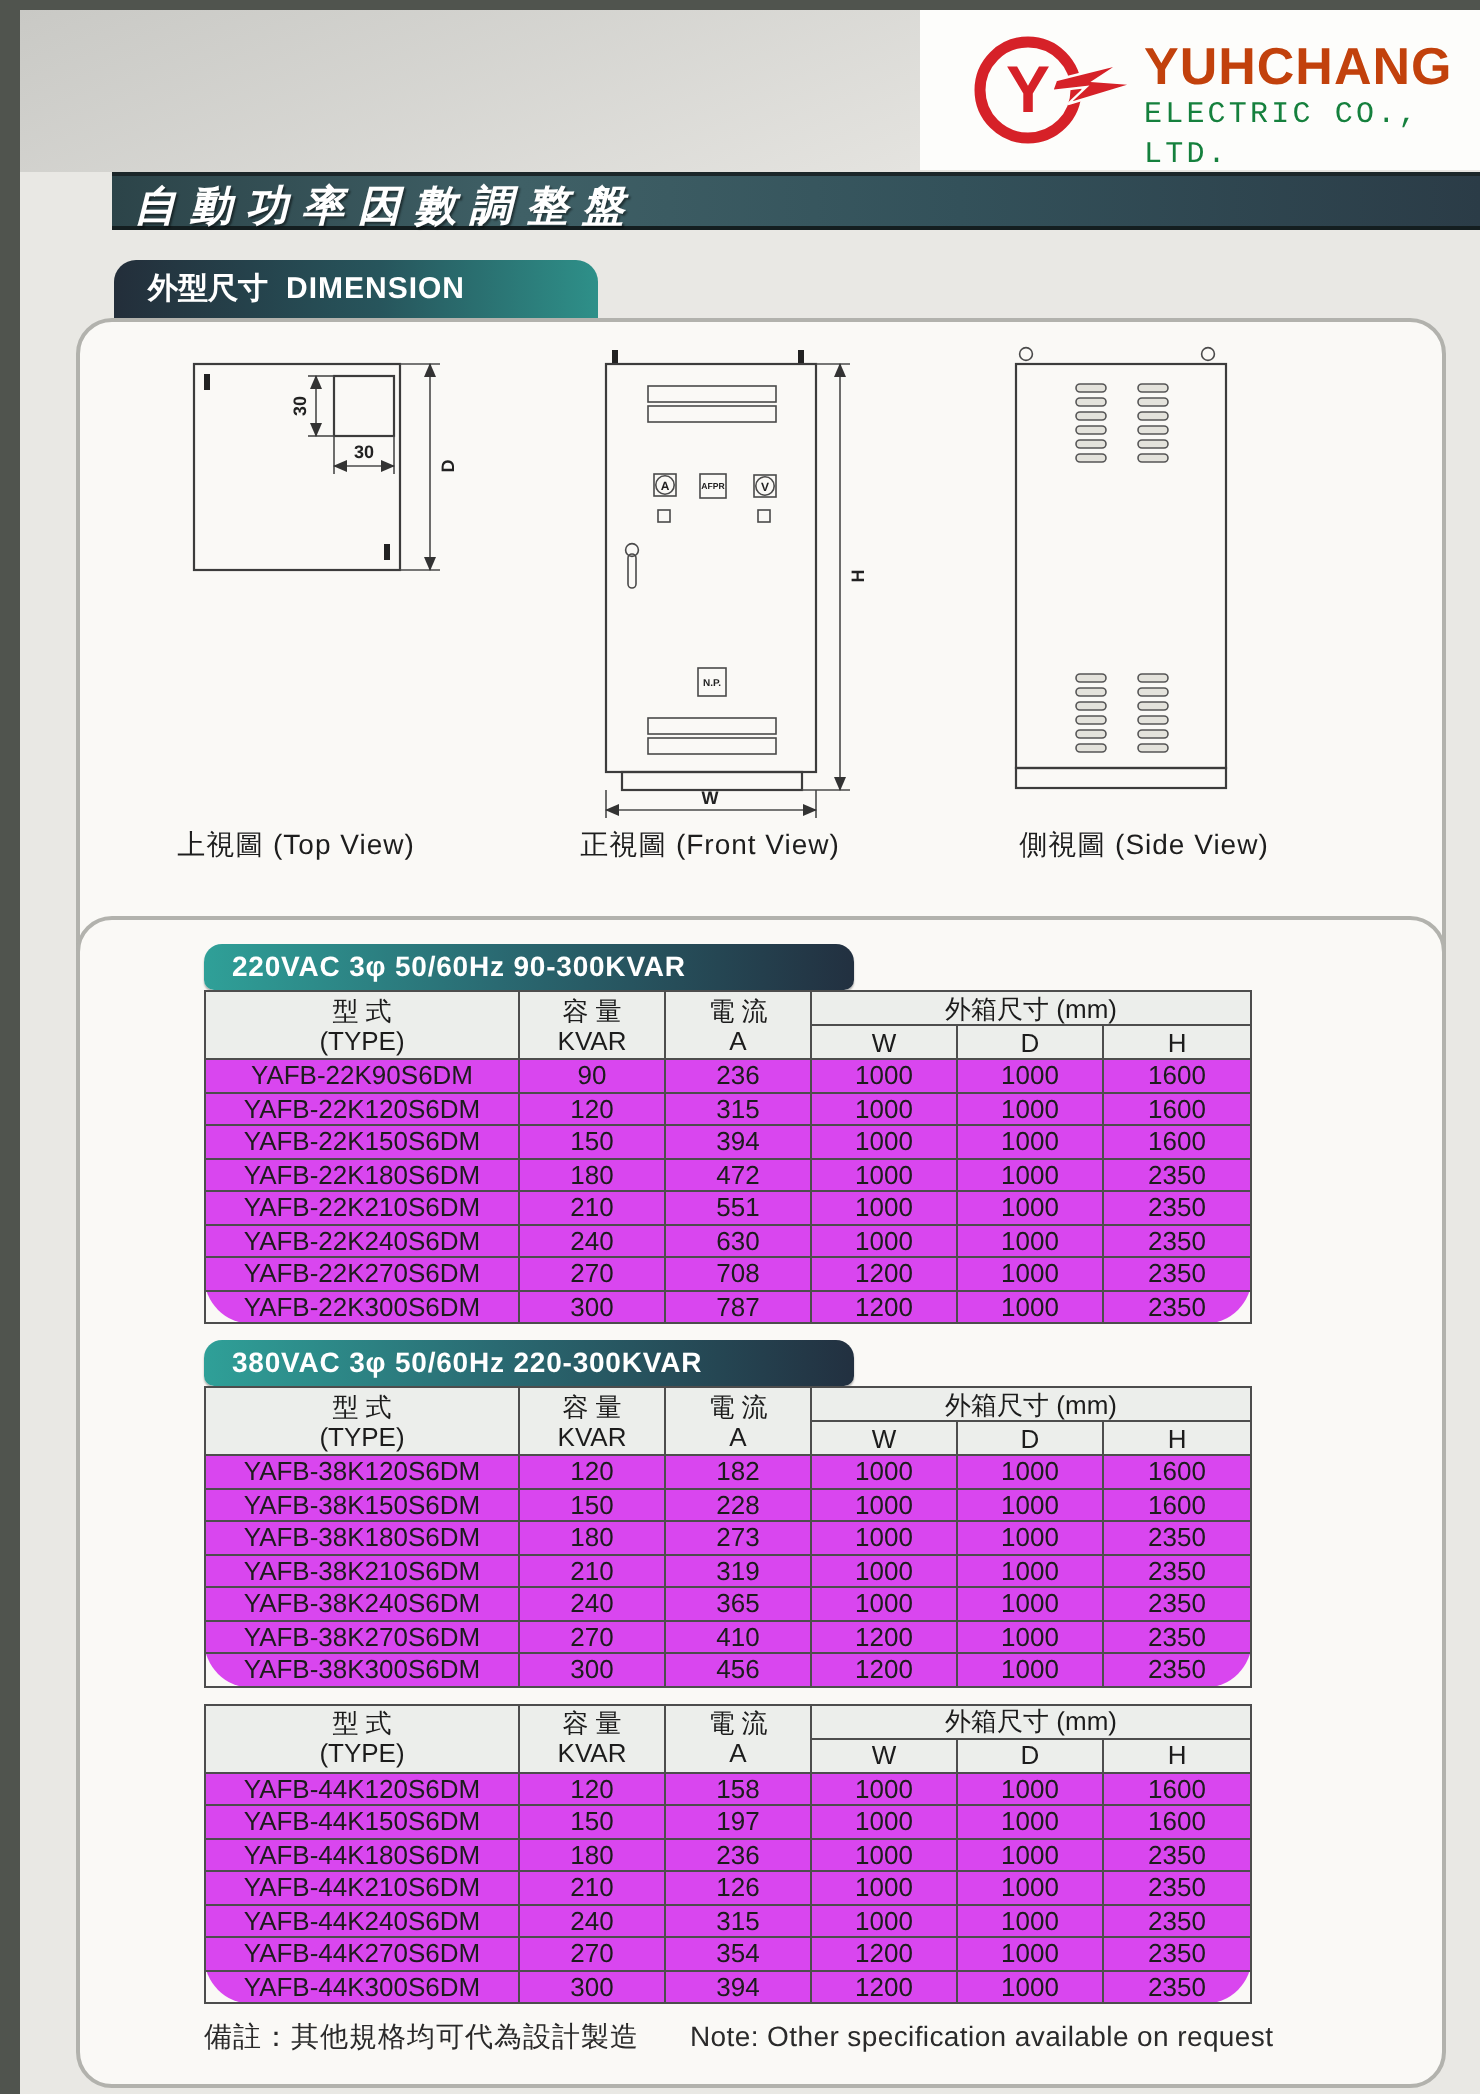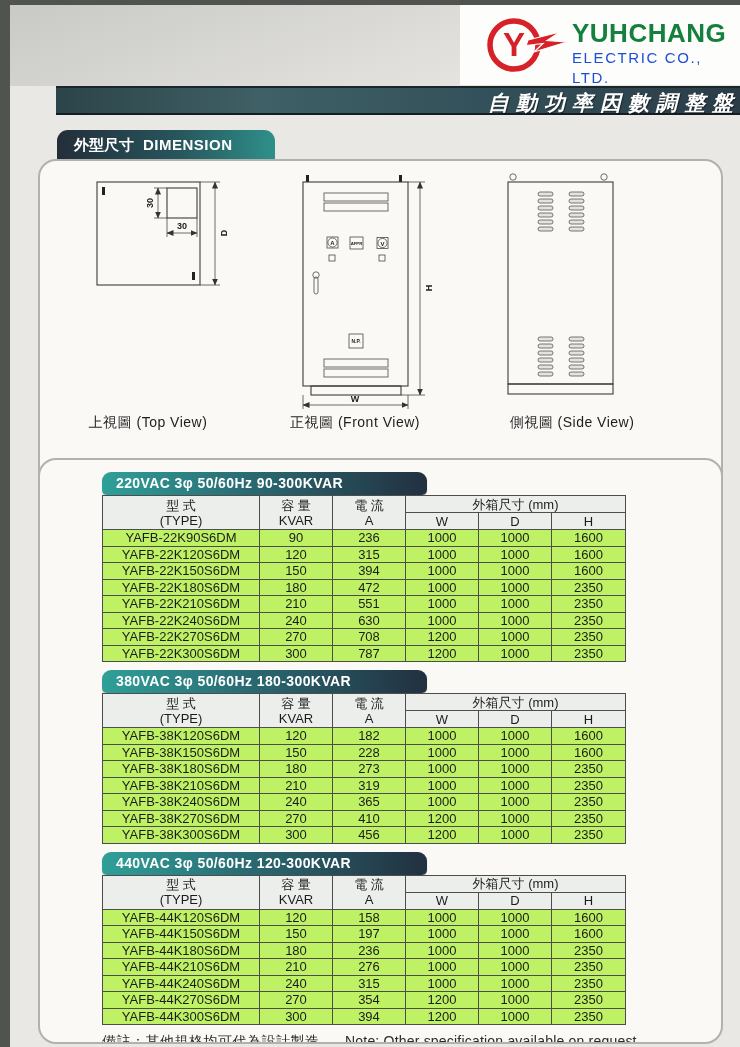--- a/index.html
+++ b/index.html
@@ -19,41 +19,40 @@
   }
   
   .logo-box{
     position:absolute;left:450px;top:0;width:280px;height:80px;
     background:#fdfdfb;
   }
   .logo-mark{position:absolute;left:8px;top:2px;}
   .brand-text{position:absolute;left:112px;top:15px;width:165px;}
   .brand-name{
     font-size:26px;font-weight:bold;letter-spacing:0.5px;
-    color:#15803d;line-height:26px;
+    color:#c2410c;line-height:26px;
   }
   .brand-sub{
-    font-size:15px;letter-spacing:1.6px;color:#1d4ed8;line-height:20px;margin-top:2px;
+    font-size:15px;letter-spacing:1.6px;color:#15803d;line-height:20px;margin-top:2px;font-family:Liberation Mono, monospace;
   }
   
   .title-bar{
     position:absolute;left:46px;top:81px;right:0;height:29px;
     background:linear-gradient(90deg,#2c4449 0%,#3f6066 30%,#33515a 62%,#2b3c47 100%);
     border-top:2px solid #1b2629;border-bottom:2px solid #141e20;
     box-sizing:border-box;
-    text-align:right;
   }
   .title-bar .t{
     display:block;padding:1px 0 0 11px;
     color:#fff;font-size:21px;font-weight:bold;font-style:italic;letter-spacing:7px;
     text-shadow:1px 1px 1px rgba(0,0,0,.45);
   }
   
   .dim-tag{
-    position:absolute;left:47px;top:125px;width:218px;height:29px;
+    position:absolute;left:47px;top:125px;width:242px;height:29px;
     background:linear-gradient(90deg,#232e3a 0%,#27555c 55%,#2e9089 100%);
     border-radius:11px 11px 0 0;
     color:#fff;font-size:15px;font-weight:bold;
     line-height:29px;padding-left:17px;box-sizing:border-box;
   }
   .dim-tag .en{margin-left:9px;letter-spacing:0.5px;}
   
   .panel{
     position:absolute;left:28px;width:685px;
     background:#faf9f6;border:2px solid #b2b2ad;border-radius:18px;
@@ -83,21 +82,22 @@
   .tbl-bar{
     width:325px;height:23px;box-sizing:border-box;
     background:linear-gradient(90deg,#2fa098 0%,#2a6a72 45%,#223040 100%);
     border-radius:9px 9px 5px 5px;
     color:#fff;font-size:14px;font-weight:bold;letter-spacing:0.4px;
     line-height:23px;padding-left:14px;
     box-shadow:0 1px 1px rgba(0,0,0,.3);
   }
   table.spec-table{
     border-collapse:collapse;table-layout:fixed;width:523px;
-    background:#bef264;
+    background:#d946ef;
+    border-radius:24px;
   }
   .spec-table th,.spec-table td{
     border:1px solid #4d4d4d;text-align:center;vertical-align:middle;
     font-size:13px;color:#1c1c1c;padding:0;height:15.5px;line-height:15px;
     overflow:hidden;white-space:nowrap;
   }
   .spec-table thead th{background:#eceeeb;font-weight:normal;}
   .spec-table th.two-line{height:33px;line-height:15px;}
   .note-row{
     margin:8px 0 0 62px;display:flex;align-items:baseline;
@@ -358,21 +358,21 @@
               <td>787</td>
               <td>1200</td>
               <td>1000</td>
               <td>2350</td>
             </tr>
           </tbody>
       </table>
     </div>
 
     <div class="table-group">
-      <div class="tbl-bar">380VAC 3φ 50/60Hz 180-300KVAR</div>
+      <div class="tbl-bar">380VAC 3φ 50/60Hz 220-300KVAR</div>
       <table class="spec-table">
         <colgroup>
             <col style="width:157px">
             <col style="width:73px">
             <col style="width:73px">
             <col style="width:73px">
             <col style="width:73px">
             <col style="width:74px">
           </colgroup>
         <thead>
@@ -443,21 +443,20 @@
               <td>456</td>
               <td>1200</td>
               <td>1000</td>
               <td>2350</td>
             </tr>
           </tbody>
       </table>
     </div>
 
     <div class="table-group">
-      <div class="tbl-bar">440VAC 3φ 50/60Hz 120-300KVAR</div>
       <table class="spec-table">
         <colgroup>
             <col style="width:157px">
             <col style="width:73px">
             <col style="width:73px">
             <col style="width:73px">
             <col style="width:73px">
             <col style="width:74px">
           </colgroup>
         <thead>
@@ -494,21 +493,21 @@
               <td>YAFB-44K180S6DM</td>
               <td>180</td>
               <td>236</td>
               <td>1000</td>
               <td>1000</td>
               <td>2350</td>
             </tr>
             <tr>
               <td>YAFB-44K210S6DM</td>
               <td>210</td>
-              <td>276</td>
+              <td>126</td>
               <td>1000</td>
               <td>1000</td>
               <td>2350</td>
             </tr>
             <tr>
               <td>YAFB-44K240S6DM</td>
               <td>240</td>
               <td>315</td>
               <td>1000</td>
               <td>1000</td>

